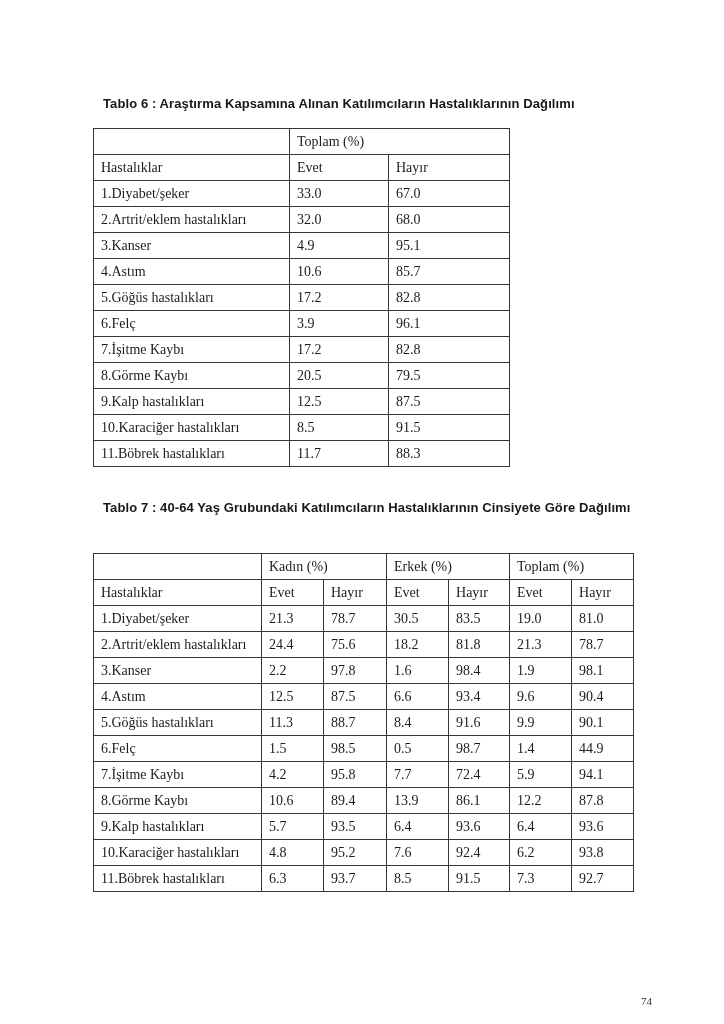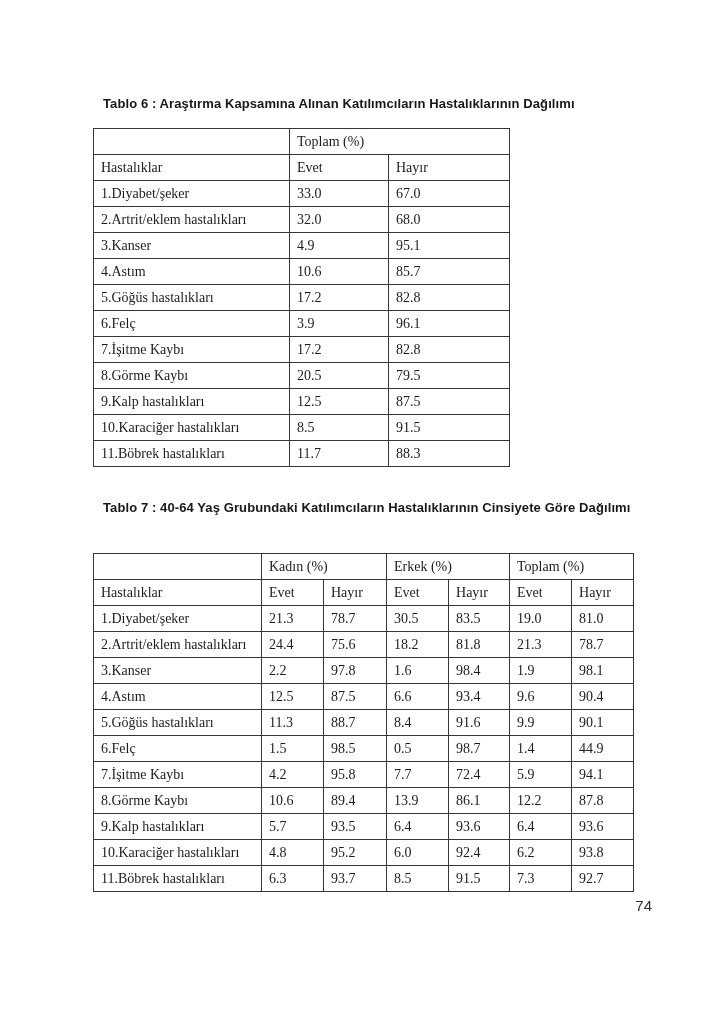--- a/index.html
+++ b/index.html
@@ -39,24 +39,24 @@
     color:#1c1c1c;
     padding:1px 4px 0 7px;
     height:26px;
     line-height:1.05;
     vertical-align:middle;
     white-space:nowrap;
     overflow:hidden;
   }
   .pagenum {
     position:absolute;
-    top:897px;
+    top:995px;
     right:72px;
-    font-family:Liberation Sans, sans-serif;
-    font-size:15px;
+    font-family:Liberation Serif, serif;
+    font-size:11px;
     color:#2f2f2f;
   }
 </style>
 </head>
 <body>
 
 <div>
 
   <div class="caption cap-t6">Tablo 6 : Araştırma Kapsamına Alınan Katılımcıların Hastalıklarının Dağılımı</div>
 
@@ -244,21 +244,21 @@
           <td>93.5</td>
           <td>6.4</td>
           <td>93.6</td>
           <td>6.4</td>
           <td>93.6</td>
         </tr>
         <tr>
           <td>10.Karaciğer hastalıkları</td>
           <td>4.8</td>
           <td>95.2</td>
-          <td>6.0</td>
+          <td>7.6</td>
           <td>92.4</td>
           <td>6.2</td>
           <td>93.8</td>
         </tr>
         <tr>
           <td>11.Böbrek hastalıkları</td>
           <td>6.3</td>
           <td>93.7</td>
           <td>8.5</td>
           <td>91.5</td>

